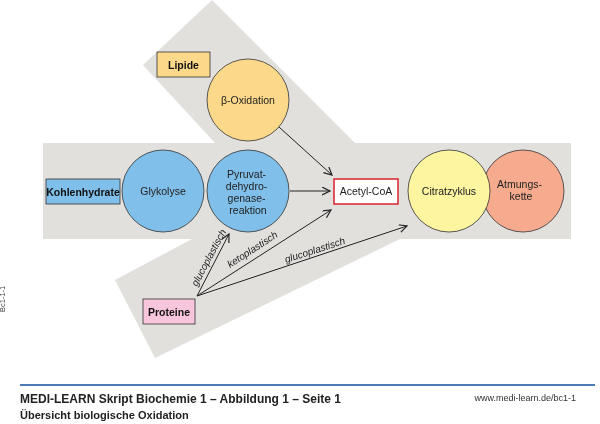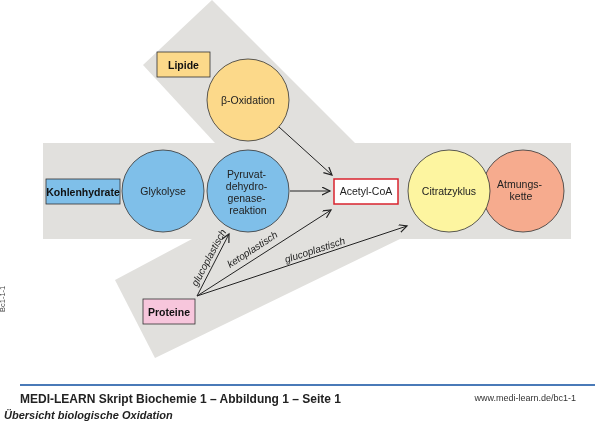--- a/index.html
+++ b/index.html
@@ -3,21 +3,21 @@
 <meta charset="utf-8">
 <style>
   html, body { margin:0; padding:0; background:#ffffff; }
   body { width:600px; height:424px; position:relative; overflow:hidden; font-family:"Liberation Sans", sans-serif; }
   #diagram { position:absolute; left:0; top:0; width:600px; height:424px; }
   .node-text { font-family:"Liberation Sans", sans-serif; font-size:10.5px; fill:#222; text-anchor:middle; }
   .box-text { font-family:"Liberation Sans", sans-serif; font-size:10.5px; font-weight:bold; fill:#111; text-anchor:middle; }
   .edge-label { font-family:"Liberation Sans", sans-serif; font-size:10px; font-style:italic; fill:#222; }
   .footer-line { position:absolute; left:20px; top:384px; width:575px; height:2px; background:#4a7ab8; }
   .footer-title { position:absolute; left:20px; top:392px; font-size:12px; font-weight:bold; color:#222; }
-  .footer-sub { position:absolute; left:4px; top:409px; font-size:11px; font-weight:bold; color:#222;font-style:italic; }
+  .footer-sub { position:absolute; left:20px; top:409px; font-size:11px; font-weight:bold; color:#222; }
   .footer-url { position:absolute; right:24px; top:393px; font-size:9px; color:#333; }
   .side-code { position:absolute; left:-2px; top:312px; font-size:7.5px; color:#444; transform:rotate(-90deg); transform-origin:left top; white-space:nowrap; }
 </style>
 </head>
 <body>
 
 <svg id="diagram" viewBox="0 0 600 424">
   <defs>
     <marker id="arrow" markerWidth="10" markerHeight="10" refX="8" refY="4" orient="auto" markerUnits="userSpaceOnUse">
       <path d="M0,0 L8,4 L0,8" fill="none" stroke="#222" stroke-width="1.2"></path>

